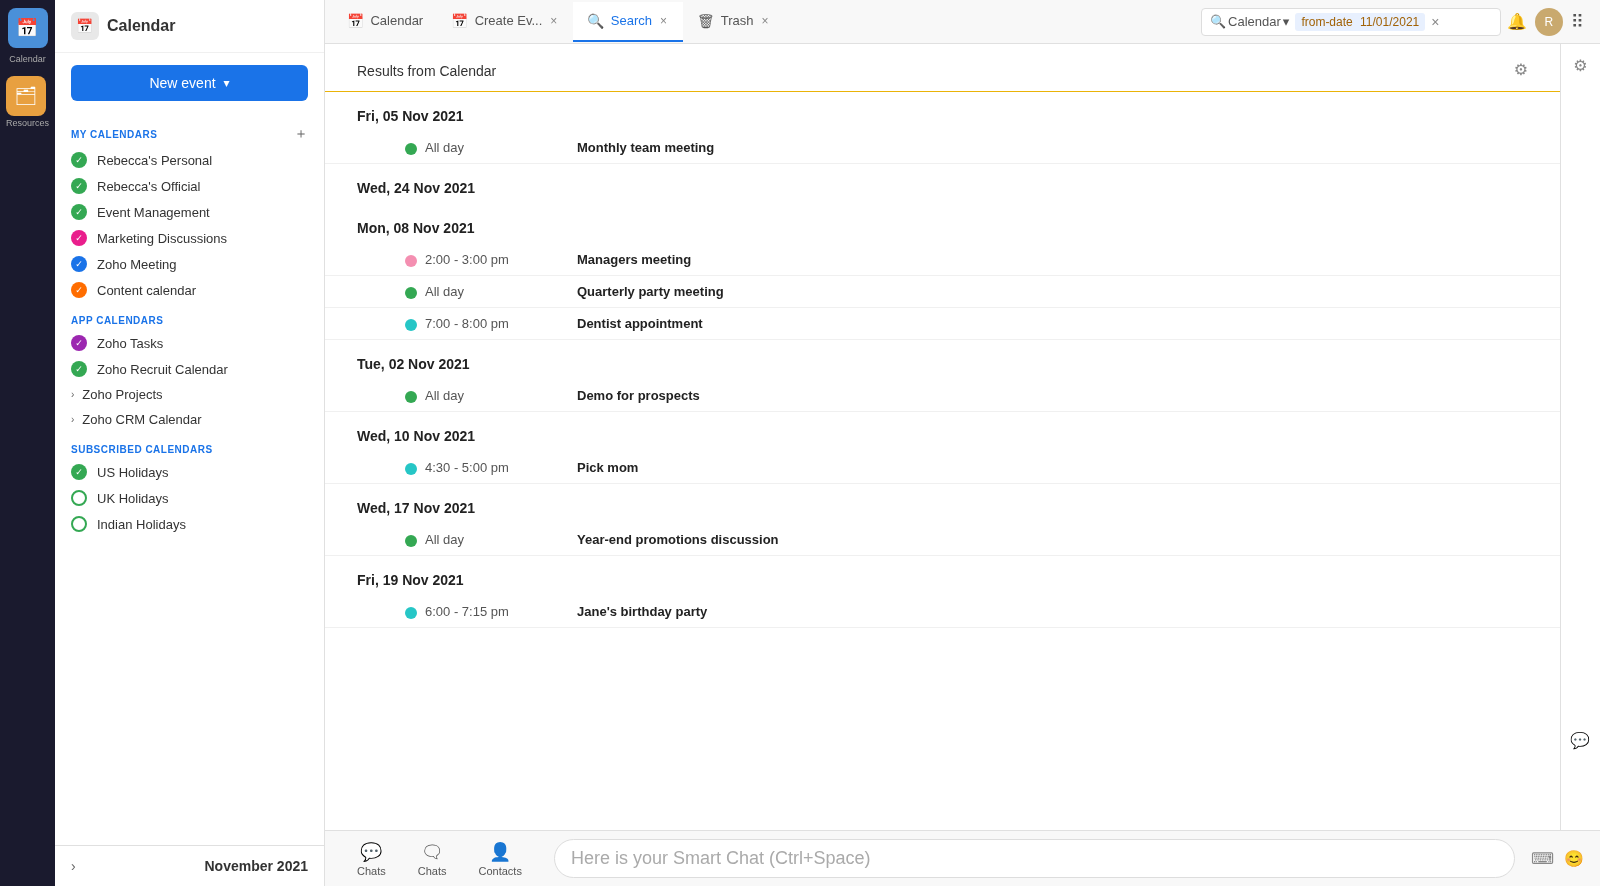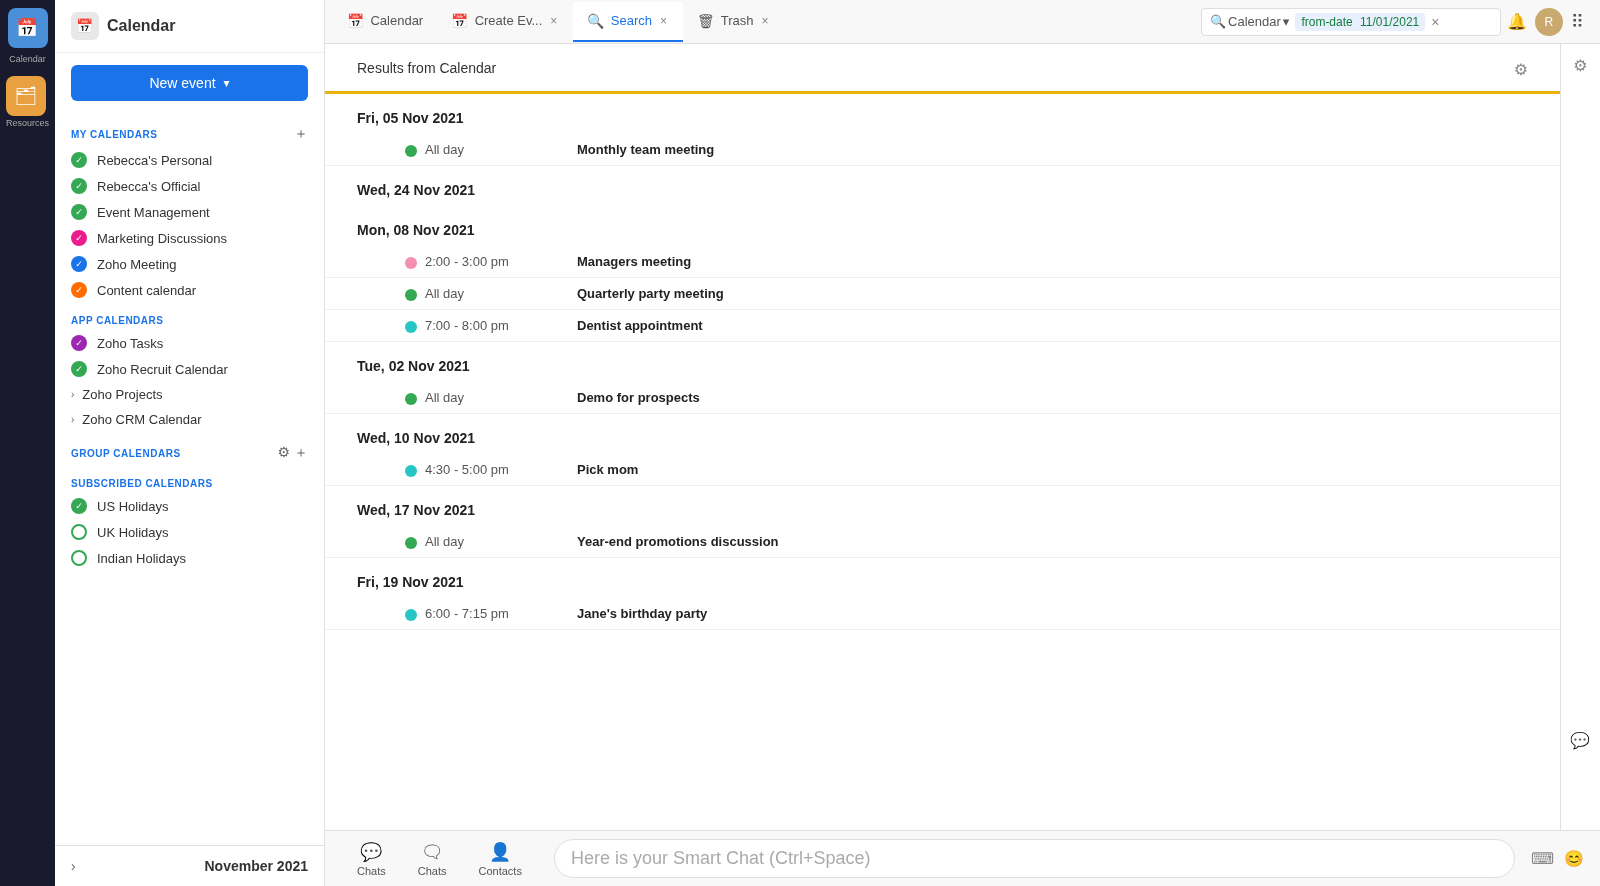--- a/index.html
+++ b/index.html
@@ -184,40 +184,40 @@
       padding: 4px 8px;
       gap: 6px;
       font-size: 13px;
       min-width: 300px;
     }
     .search-from-date {
       background: #e8f0fe;
       border-radius: 3px;
       padding: 2px 6px;
       font-size: 12px;
-      color: #15803d;
+      color: #a16207;
     }
     .search-clear { color: #888; cursor: pointer; font-size: 14px; }
     .top-icons { display: flex; align-items: center; gap: 8px; color: #555; font-size: 16px; }
     .avatar { width: 28px; height: 28px; border-radius: 50%; background: #c9a96e; display: flex; align-items: center; justify-content: center; font-size: 12px; color: #fff; }
     .grid-icon { font-size: 18px; color: #555; cursor: pointer; }
 
     
     .results-area {
       flex: 1;
       overflow-y: auto;
       padding: 0;
       position: relative;
     }
     .results-header {
       display: flex;
-      align-items: flex-start;
+      align-items: flex-end;
       justify-content: space-between;
       padding: 16px 32px 12px;
-      border-bottom: 3px solid #eab308;
+      border-bottom: 1px solid #eab308;
     }
     .results-title { font-size: 14px; color: #333; }
     .results-settings { color: #888; cursor: pointer; font-size: 16px; }
 
     
     .date-group { padding: 0; }
     .date-heading {
       padding: 16px 32px 8px;
       font-size: 14px;
       font-weight: bold;
@@ -380,24 +380,20 @@
     </div>
     <div class="cal-expand">
       <span class="chevron">›</span>
       <span class="cal-name">Zoho Projects</span>
     </div>
     <div class="cal-expand">
       <span class="chevron">›</span>
       <span class="cal-name">Zoho CRM Calendar</span>
     </div>
 
-    <div class="section-header">
-      <span class="label">GROUP CALENDARS</span>
-      <span class="icons">⚙ ＋</span>
-    </div>
 
     <div class="section-header">
       <span class="label">SUBSCRIBED CALENDARS</span>
     </div>
     <div class="calendar-item">
       <div class="cal-dot green">
           <span class="cal-dot-check">✓</span>
         </div>
       <span class="cal-name">US Holidays</span>
     </div>

